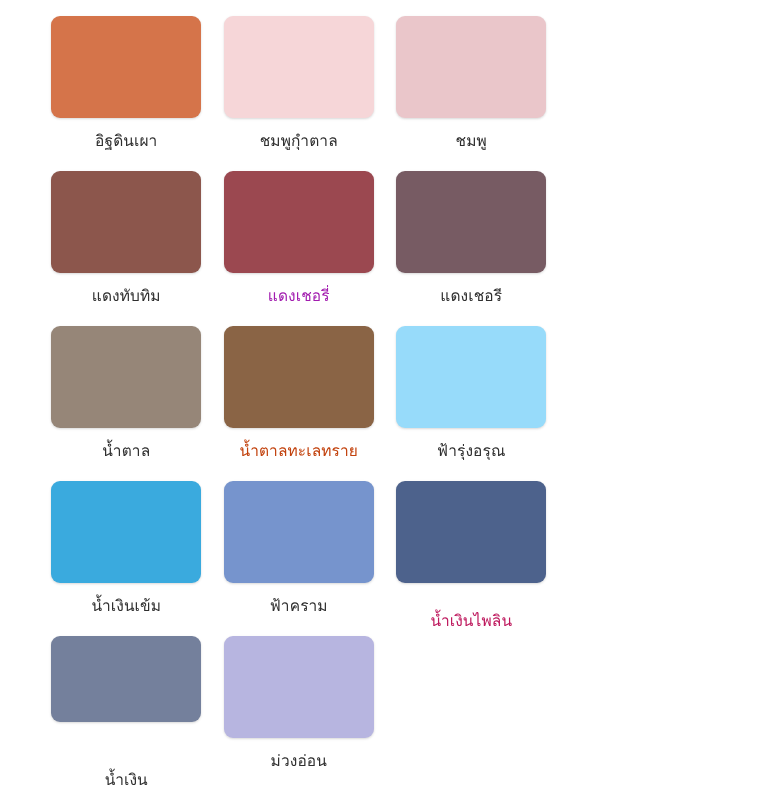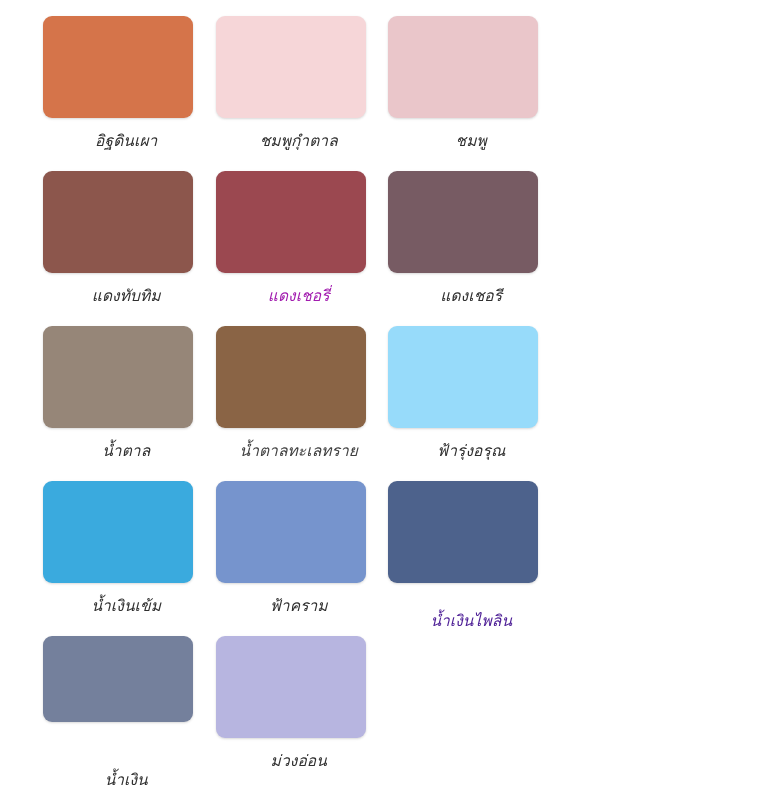--- a/index.html
+++ b/index.html
@@ -22,21 +22,21 @@
     flex-wrap: wrap;
     align-content: flex-start;
   }
   .swatch-cell {
     box-sizing: border-box;
     width: 172.5px;
     height: 155px;
     padding: 0 3px;
     display: flex;
     flex-direction: column;
-    font-style: italic;
+    align-items: center;
   }
   .swatch-chip {
     width: 150px;
     height: 102px;
     border-radius: 9px;
     box-shadow: 0 1px 3px rgba(0,0,0,0.10), 0 1px 2px rgba(0,0,0,0.06);
   }
   .swatch-label {
     margin-top: 13px;
     font-size: 15.5px;
@@ -74,37 +74,37 @@
     <div class="swatch-cell">
       <div class="swatch-chip" style="background: rgb(119, 91, 99);"></div>
       <div class="swatch-label" style="color: rgb(47, 47, 47);">แดงเชอรี</div>
     </div>
     <div class="swatch-cell">
       <div class="swatch-chip" style="background: rgb(150, 134, 120);"></div>
       <div class="swatch-label" style="color: rgb(47, 47, 47);">น้ำตาล</div>
     </div>
     <div class="swatch-cell">
       <div class="swatch-chip" style="background: rgb(138, 100, 69);"></div>
-      <div class="swatch-label" style="color: #404040;">น้ำตาลทะเลทราย</div>
+      <div class="swatch-label" style="color: #c2410c;">น้ำตาลทะเลทราย</div>
     </div>
     <div class="swatch-cell">
       <div class="swatch-chip" style="background: rgb(151, 219, 250);"></div>
       <div class="swatch-label" style="color: rgb(47, 47, 47);">ฟ้ารุ่งอรุณ</div>
     </div>
     <div class="swatch-cell">
       <div class="swatch-chip" style="background: rgb(58, 170, 222);"></div>
       <div class="swatch-label" style="color: rgb(47, 47, 47);">น้ำเงินเข้ม</div>
     </div>
     <div class="swatch-cell">
       <div class="swatch-chip" style="background: rgb(118, 148, 205);"></div>
       <div class="swatch-label" style="color: rgb(47, 47, 47);">ฟ้าคราม</div>
     </div>
     <div class="swatch-cell">
       <div class="swatch-chip" style="background: rgb(77, 98, 140);"></div>
-      <div class="swatch-label" style="color: #4c1d95; margin-top: 28px;">น้ำเงินไพลิน</div>
+      <div class="swatch-label" style="color: #be185d; margin-top: 28px;">น้ำเงินไพลิน</div>
     </div>
     <div class="swatch-cell">
       <div class="swatch-chip" style="background: rgb(116, 128, 156);"></div>
       <div class="swatch-label" style="color: rgb(47, 47, 47); margin-top: 48px;">น้ำเงิน</div>
     </div>
     <div class="swatch-cell">
       <div class="swatch-chip" style="background: rgb(183, 181, 224);"></div>
       <div class="swatch-label" style="color: rgb(47, 47, 47);">ม่วงอ่อน</div>
     </div>
   </div>

